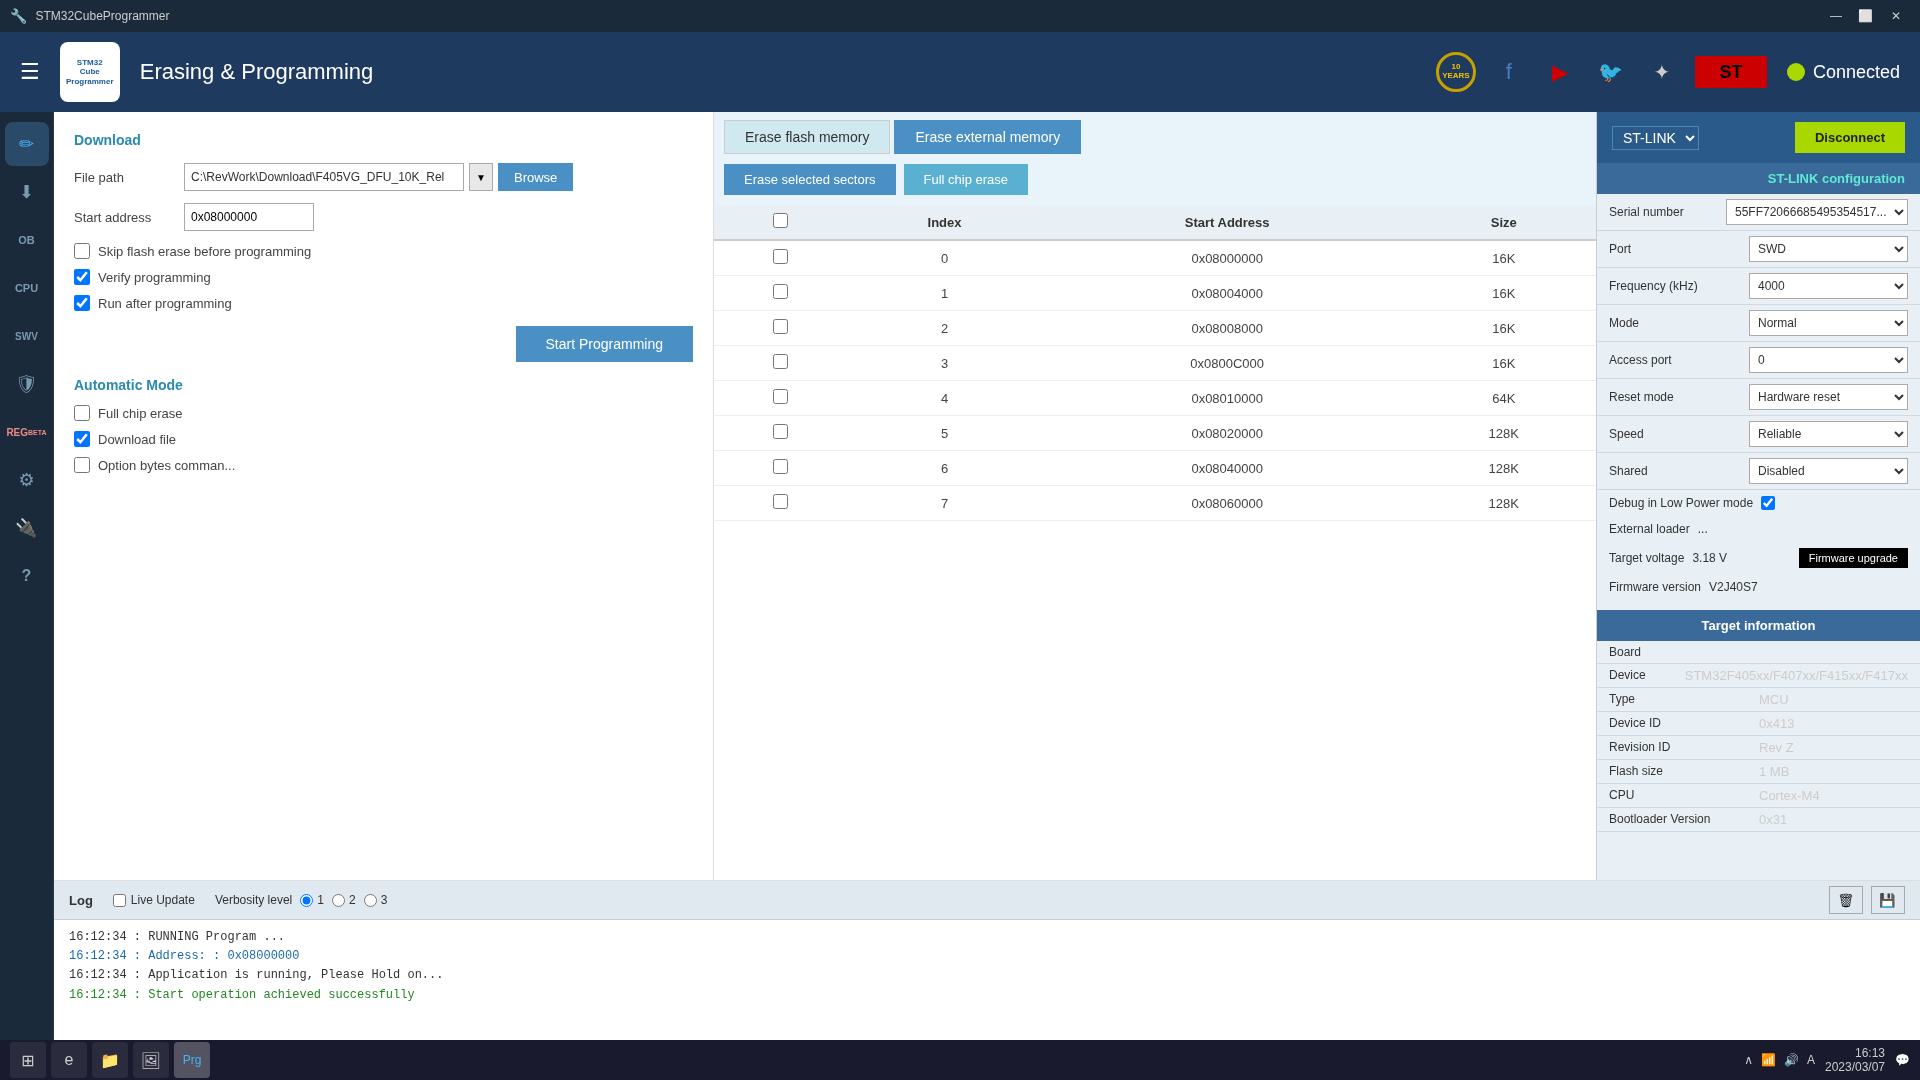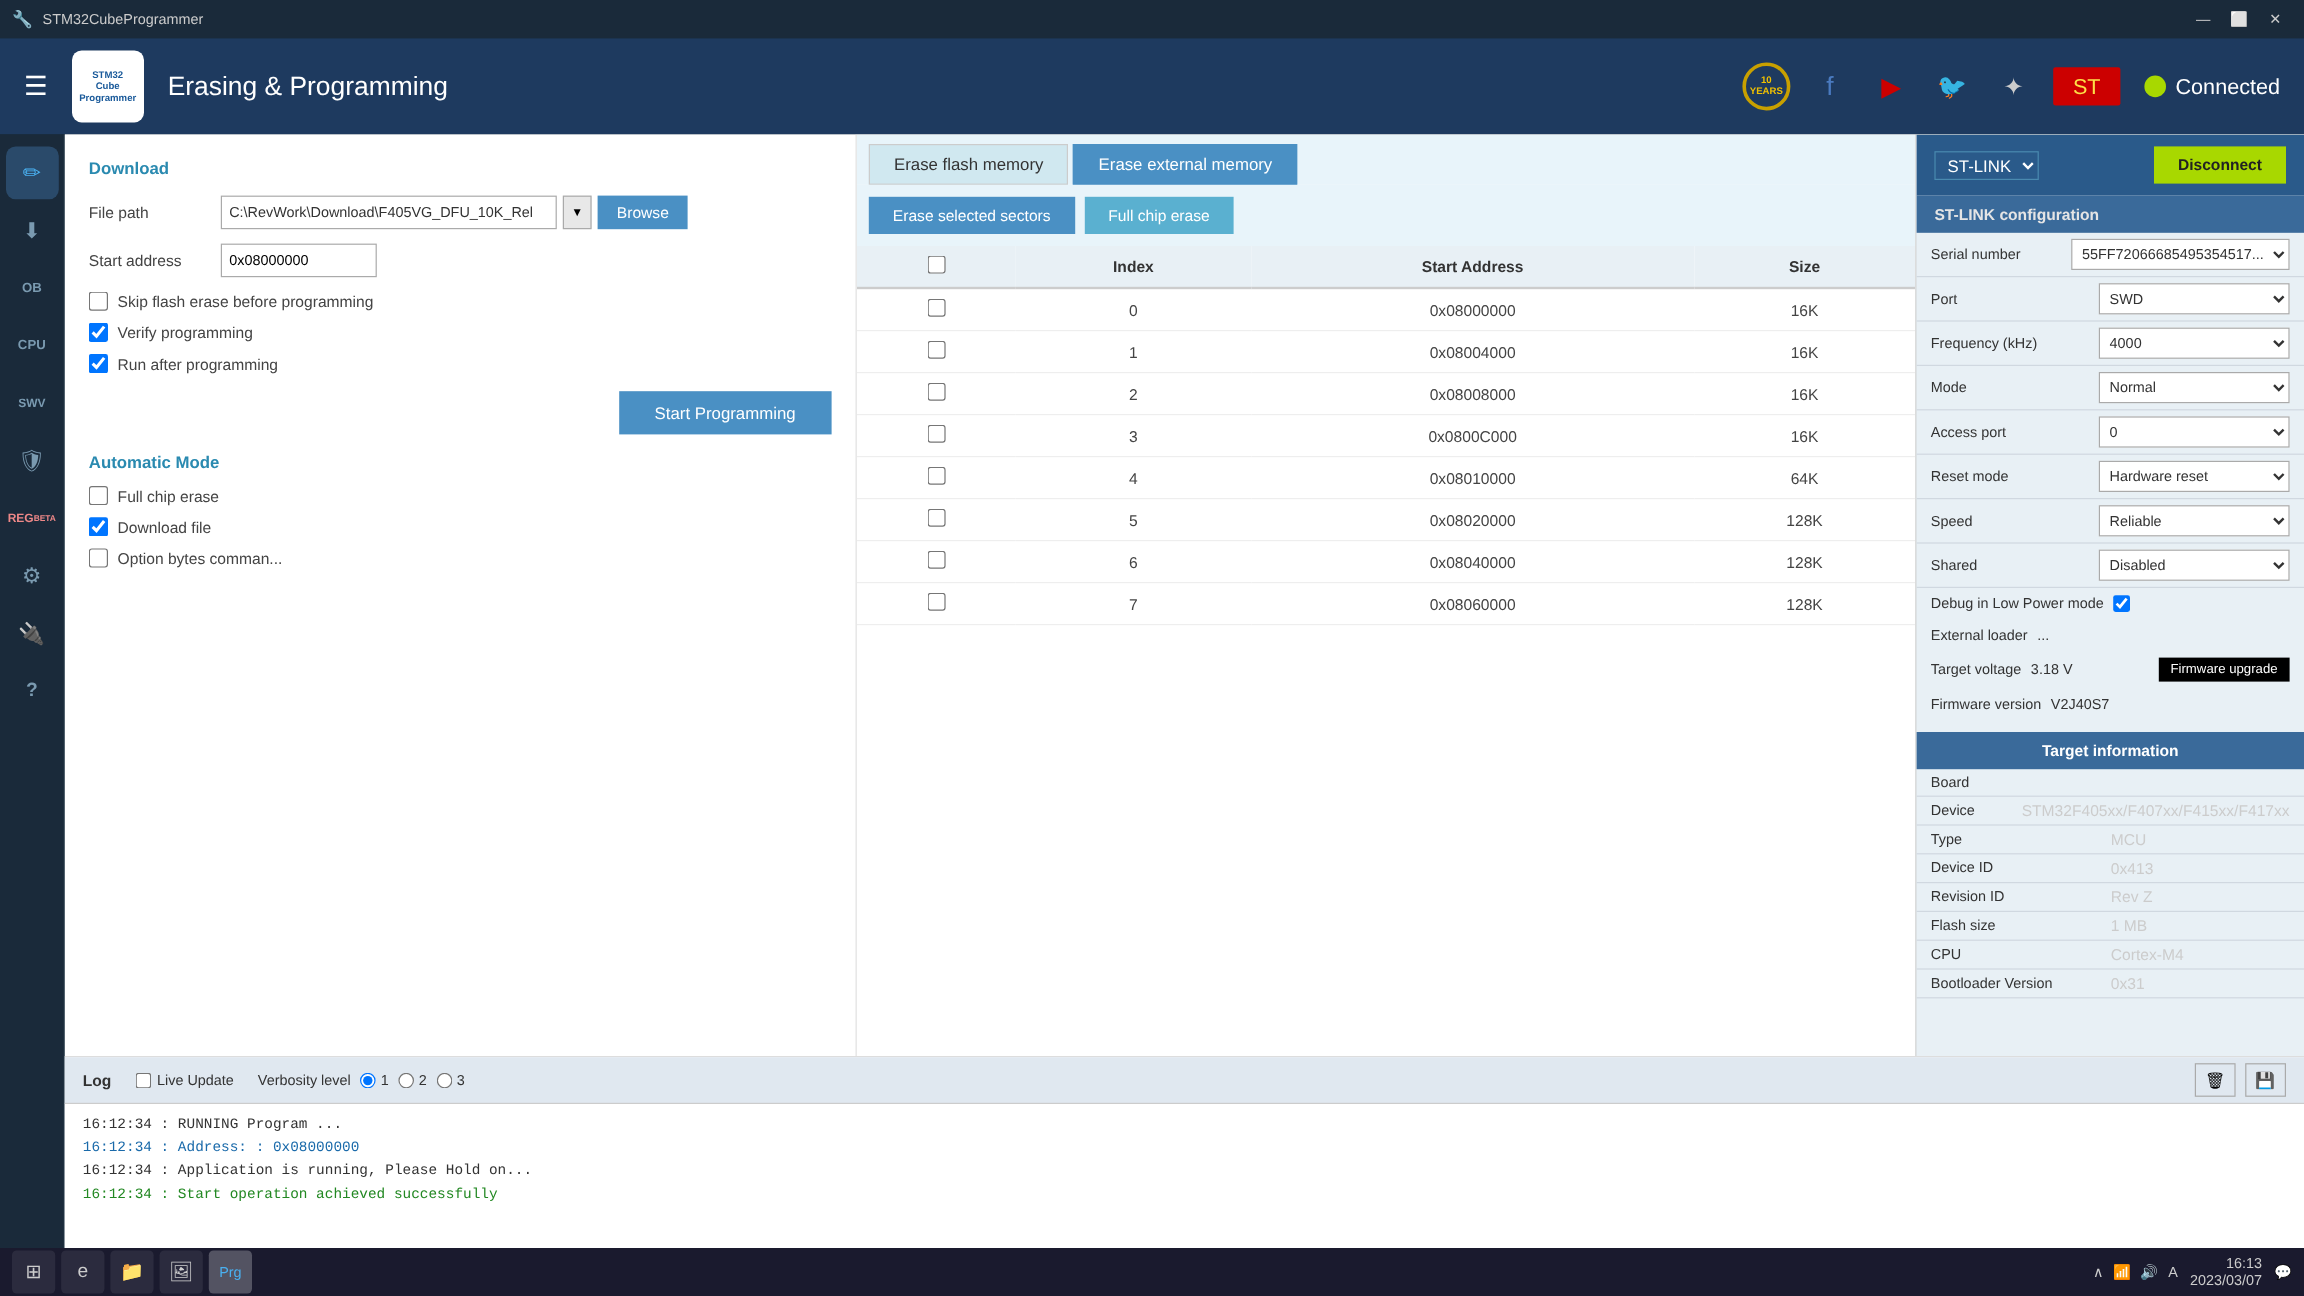--- a/index.html
+++ b/index.html
@@ -72,21 +72,21 @@
     table tbody tr { border-bottom: 1px solid #eee; }
     table tbody td { padding: 8px 12px; text-align: center; color: #444; font-size: 13px; }
     table tbody td input[type=checkbox] { width: 15px; height: 15px; }
     .select-all-cb { width: 15px; height: 15px; }
 
     
     #config-panel { width: 324px; background: #e8f0f5; border-left: 1px solid #ccc; display: flex; flex-direction: column; overflow-y: auto; }
     .config-header { background: #2a5a8a; color: #fff; padding: 10px 15px; font-size: 14px; font-weight: 600; display: flex; align-items: center; justify-content: space-between; }
     .config-header .disconnect-btn { background: #a8d800; color: #222; border: none; padding: 8px 20px; cursor: pointer; font-size: 13px; font-weight: 600; }
 
-    .stlink-config-title { background: #3a6a9a; color: #e5e5e5; padding: 8px 15px; font-size: 13px; font-weight: 600; text-align: left; }
+    .stlink-config-title { background: #3a6a9a; color: #5eead4; padding: 8px 15px; font-size: 13px; font-weight: 600; text-align: right; }
 
     .config-row { display: flex; align-items: center; padding: 5px 12px; border-bottom: 1px solid #d0d8e0; }
     .config-row-label { width: 140px; color: #333; font-size: 12px; }
     .config-select { flex: 1; height: 26px; border: 1px solid #aaa; background: #fff; font-size: 12px; padding: 2px 4px; color: #333; }
 
     .target-info-title { background: #3a6a9a; color: #fff; padding: 8px 15px; font-size: 13px; font-weight: 600; text-align: center; margin-top: 10px; }
     .target-info-row { display: flex; padding: 4px 12px; border-bottom: 1px solid #d0d8e0; }
     .target-info-label { width: 150px; color: #333; font-size: 12px; font-weight: 500; }
 
     .config-extra { padding: 6px 12px; font-size: 12px; color: #333; display: flex; align-items: center; gap: 8px; }
@@ -121,21 +121,21 @@
     #taskbar .right-tasks { display: flex; align-items: center; gap: 10px; color: #ccc; font-size: 12px; }
     #taskbar .sys-icons { display: flex; gap: 8px; align-items: center; }
     #taskbar .clock { text-align: right; }
 
     
     ::-webkit-scrollbar { width: 10px; height: 10px; }
     ::-webkit-scrollbar-track { background: #e8e8e8; }
     ::-webkit-scrollbar-thumb { background: #aaa; }
 
     .logo-box { width: 60px; height: 60px; background: #fff; border-radius: 8px; display: flex; align-items: center; justify-content: center; font-size: 9px; font-weight: 700; color: #1a5a9a; text-align: center; line-height: 1.2; }
-    .st-logo { width: 56px; height: 32px; background: #cc0000; display: flex; align-items: center; justify-content: center; color: #fde047; font-size: 18px; font-weight: 400; border-radius: 2px; }
+    .st-logo { width: 72px; height: 32px; background: #cc0000; display: flex; align-items: center; justify-content: center; color: #000000; font-size: 18px; font-weight: 700; border-radius: 2px; }
 
     .config-checkbox { width: 14px; height: 14px; }
     .firmware-upgrade-btn { padding: 4px 10px; background: #000000; color: #fff; border: none; cursor: pointer; font-size: 11px; }
 
     .circle-badge { width: 40px; height: 40px; border-radius: 50%; border: 3px solid #c8a000; display: flex; align-items: center; justify-content: center; color: #f0c000; font-size: 9px; font-weight: 700; text-align: center; line-height: 1.1; }
   </style>
 </head>
 <body>
 
 <div id="titlebar">

